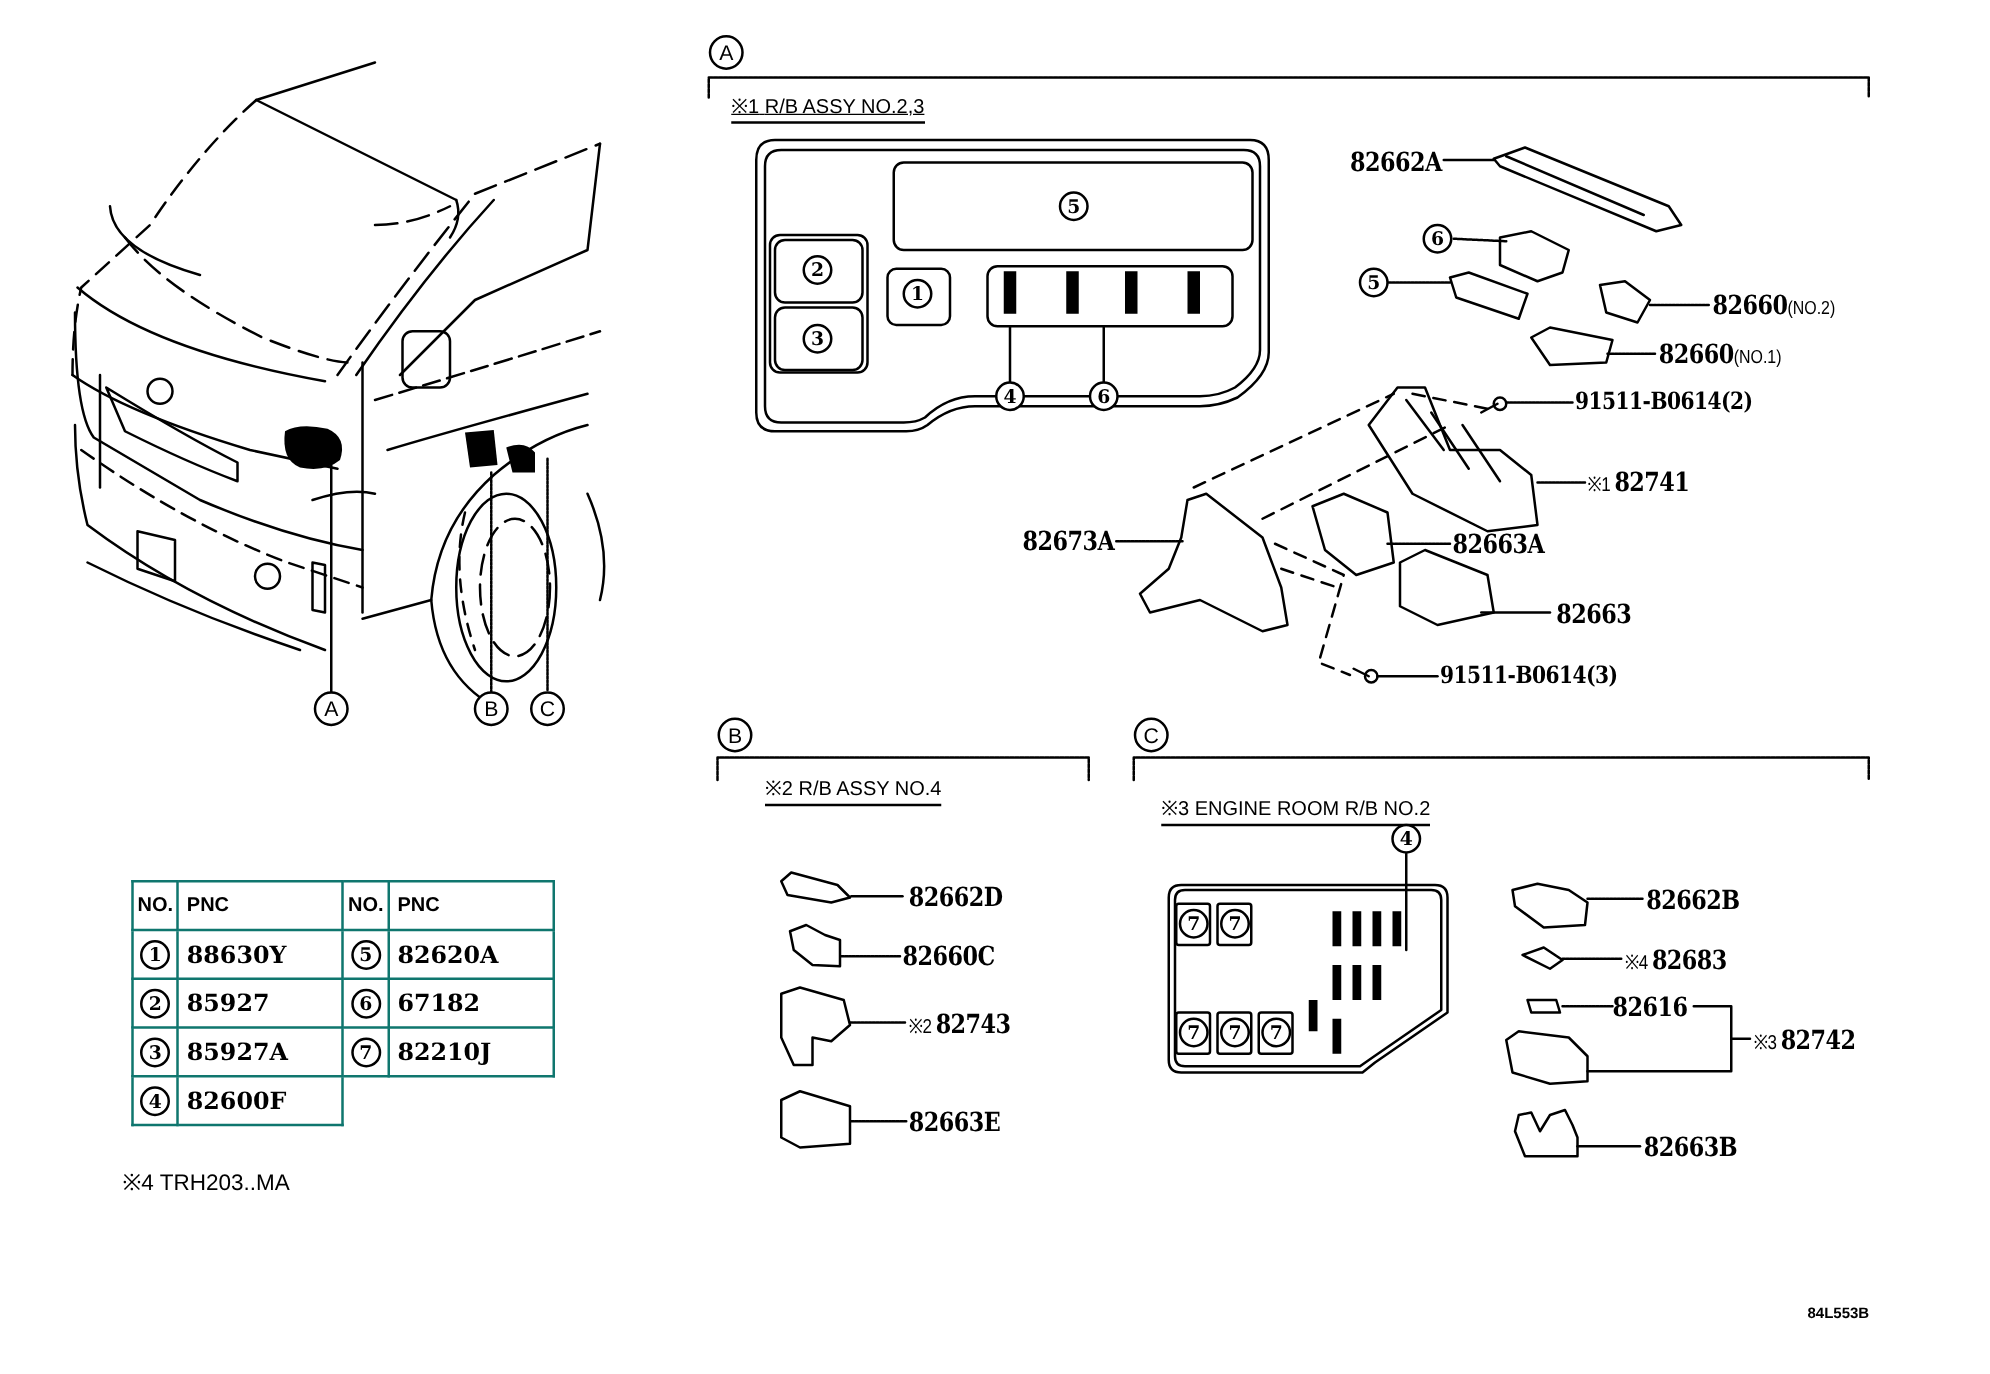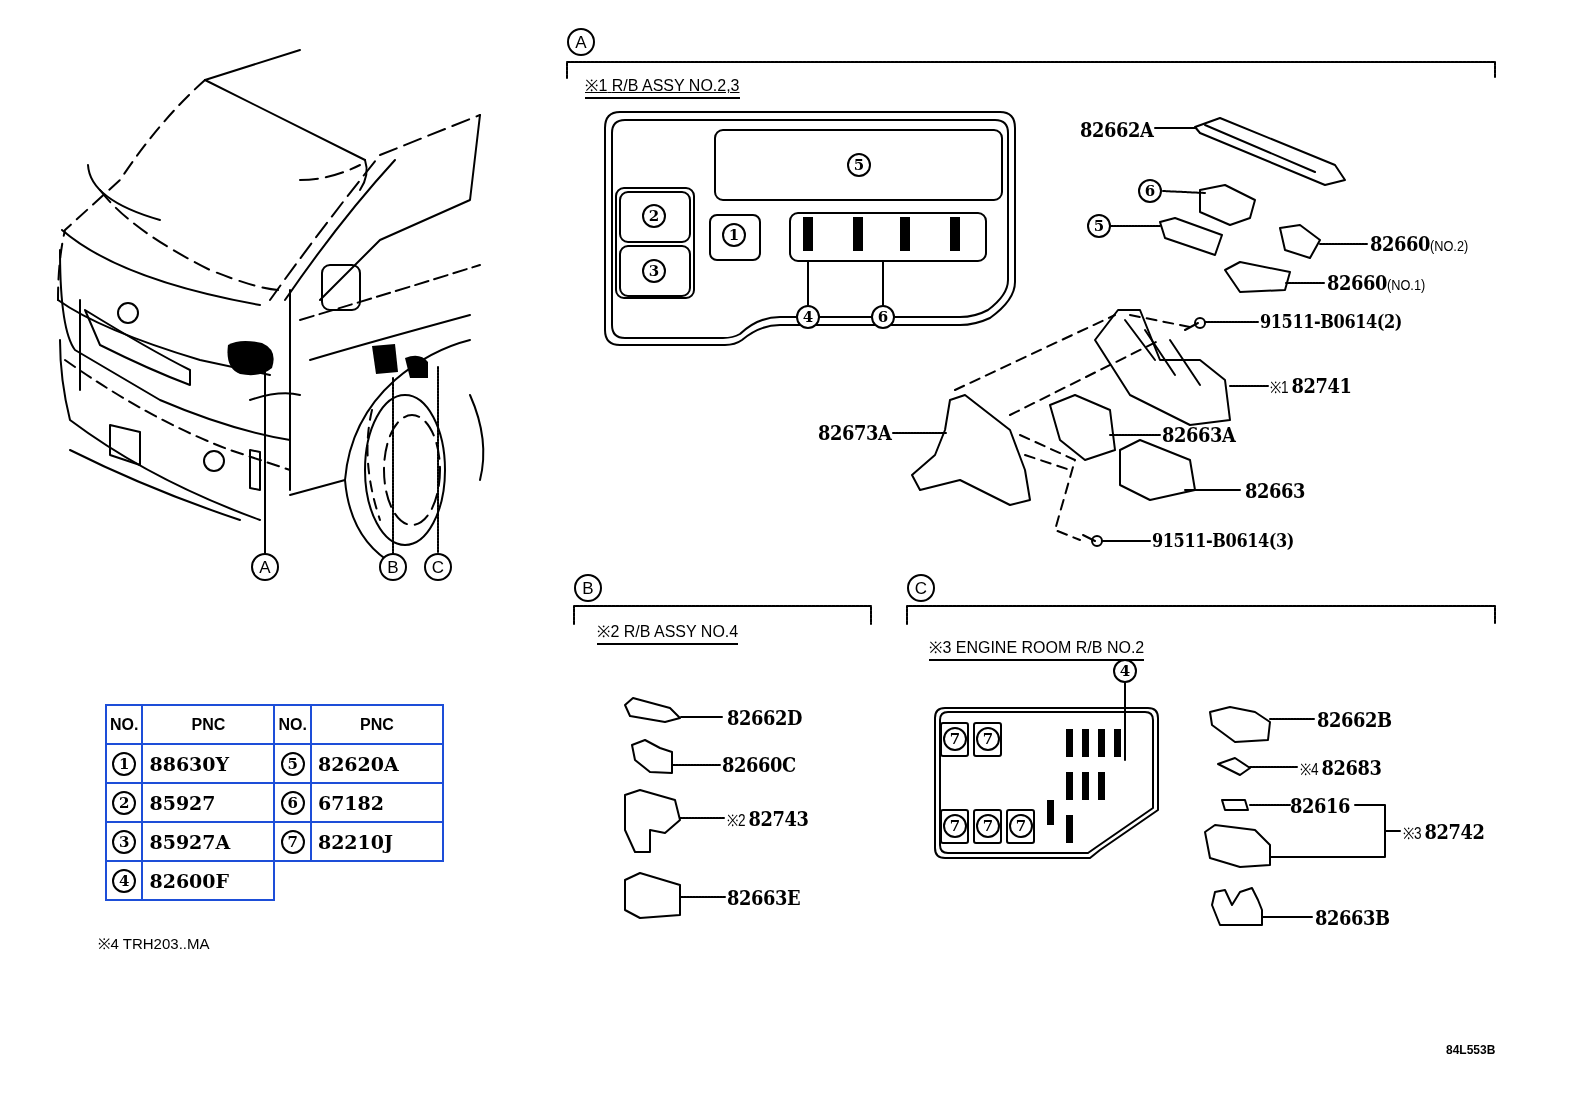--- a/index.html
+++ b/index.html
@@ -5,27 +5,27 @@
   html,body{margin:0;padding:0;background:#fff;}
   #canvas{position:relative;width:1592px;height:1099px;background:#fff;overflow:hidden;font-family:"Liberation Sans",sans-serif;color:#000;}
   svg.art{position:absolute;left:0;top:0;}
   .lbl{position:absolute;font-family:"DejaVu Serif","Liberation Serif",serif;font-weight:bold;font-size:21px;letter-spacing:-0.5px;white-space:nowrap;line-height:1;transform:scaleX(0.85);transform-origin:left center;}
   .lbl small{font-family:"Liberation Sans",sans-serif;font-weight:normal;font-size:15px;letter-spacing:0;}
   .note{font-family:"Liberation Sans",sans-serif;font-weight:normal;font-size:16px;margin-right:4px;}
   .hdr{position:absolute;font-family:"Liberation Sans",sans-serif;font-size:16px;white-space:nowrap;line-height:1;border-bottom:2px solid #000;padding-bottom:3px;}
   .circ{position:absolute;width:24px;height:24px;border:2px solid #000;border-radius:50%;display:flex;align-items:center;justify-content:center;font-family:"DejaVu Serif",serif;font-weight:bold;font-size:15px;background:#fff;box-sizing:border-box;line-height:1;}
   .circ.big{width:28px;height:28px;font-family:"Liberation Sans",sans-serif;font-weight:normal;font-size:17px;}
   table.pnc{position:absolute;left:105px;top:704px;border-collapse:collapse;}
-  table.pnc td{border:2px solid #1d4ed8;height:37px;padding:0 6px;font-family:"DejaVu Serif",serif;font-weight:bold;font-size:19px;}
-  table.pnc td.h{font-family:"Liberation Sans",sans-serif;font-weight:bold;font-size:16px;text-align:center;}
+  table.pnc td{border:2px solid #0f766e;height:37px;padding:0 6px;font-family:"DejaVu Serif",serif;font-weight:bold;font-size:19px;}
+  table.pnc td.h{font-family:"Liberation Sans",sans-serif;font-weight:bold;font-size:16px;text-align:left;}
   table.pnc td.no{width:26px;padding:0 3px;text-align:center;}
   table.pnc td.pn{width:118px;}
   table.pnc td.empty{border:none;}
   .tcirc{display:inline-flex;width:24px;height:24px;border:2px solid #000;border-radius:50%;align-items:center;justify-content:center;font-size:15px;box-sizing:border-box;}
-  .footnote{position:absolute;left:98px;top:933px;font-size:15px;font-family:"Liberation Sans",sans-serif;}
+  .footnote{position:absolute;left:98px;top:933px;font-size:18px;font-family:"Liberation Sans",sans-serif;}
   .code{position:absolute;left:1446px;top:1043px;font-size:12px;font-family:"Liberation Sans",sans-serif;font-weight:bold;}
 </style>
 </head>
 <body>
 
 <div id="canvas">
 
   <svg class="art" width="1592" height="1099" viewBox="0 0 1592 1099">
     <g fill="none" stroke="#000" stroke-width="2" stroke-linecap="round" stroke-linejoin="round">
 
@@ -208,21 +208,21 @@
     <div class="lbl" style="left:1260px;top:312px;font-size:19px;">91511-B0614(2)</div>
     <div class="lbl" style="left:1270px;top:375px;"><span class="note">※1</span><span>82741</span></div>
     <div class="lbl" style="left:818px;top:422px;">82673A</div>
     <div class="lbl" style="left:1162px;top:424px;">82663A</div>
     <div class="lbl" style="left:1245px;top:480px;">82663</div>
     <div class="lbl" style="left:1152px;top:531px;font-size:19px;">91511-B0614(3)</div>
   </div>
 
   <div>
     <div class="circ big" style="left:574px;top:574px;">B</div>
-    <div class="hdr" style="left:597px;top:624px;">
+    <div class="hdr" style="left:612px;top:624px;">
       <span>※2</span>
       <span>R/B ASSY NO.4</span>
     </div>
     <div class="lbl" style="left:727px;top:707px;">82662D</div>
     <div class="lbl" style="left:722px;top:754px;">82660C</div>
     <div class="lbl" style="left:727px;top:808px;"><span class="note">※2</span><span>82743</span></div>
     <div class="lbl" style="left:727px;top:887px;">82663E</div>
   </div>
 
   <div>

